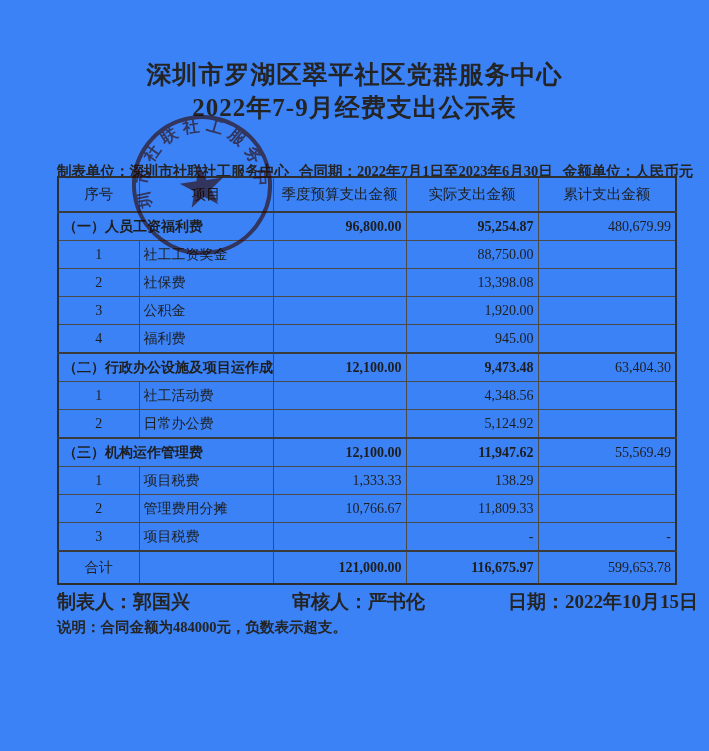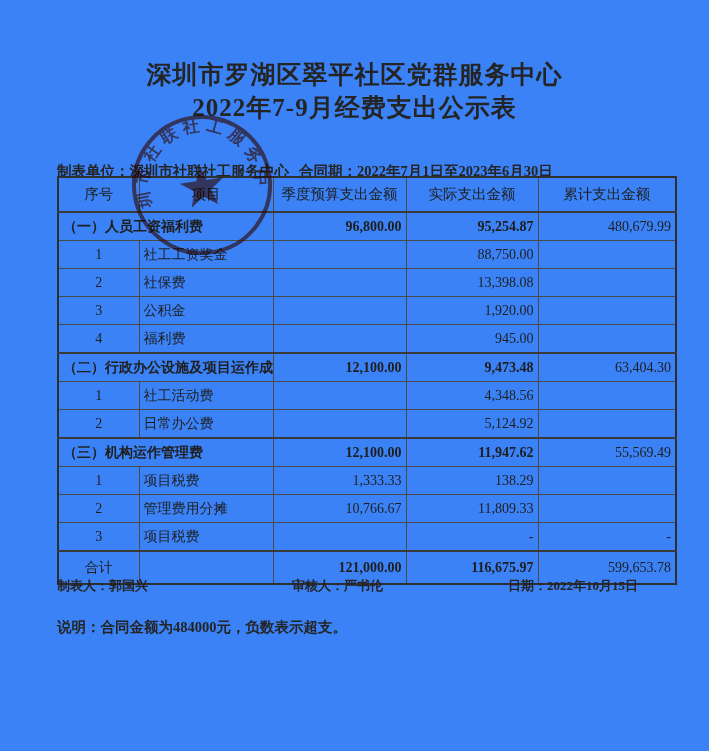--- a/index.html
+++ b/index.html
@@ -47,22 +47,22 @@
   table.expense td{height:27px;}
   .c-no{text-align:center;}
   .c-item{text-align:left;padding-left:9px;}
   .c-label{text-align:left;padding-left:7px;}
   .c-amt{text-align:right;padding-right:13px;font-size:14px;}
   tr.row-category td{font-weight:bold;border-top:2px solid #3a3a3a;}
   tr.row-category td.c-cum{font-weight:normal;}
   tr.row-total td{border-top:2px solid #3a3a3a;height:31px;}
   tr.row-total td.c-budget,tr.row-total td.c-actual{font-weight:bold;}
   .sign-row span{
-    position:absolute;top:577px;
-    font-size:13px;font-weight:bold;color:#242424;white-space:nowrap;
+    position:absolute;top:589px;
+    font-size:19px;font-weight:bold;color:#242424;white-space:nowrap;
   }
   .sign-maker{left:57px;}
   .sign-checker{left:292px;}
   .sign-date{left:508px;}
   .note-line{
     position:absolute;top:618px;left:57px;
     font-size:14.5px;font-weight:bold;color:#242424;white-space:nowrap;
   }
   .seal{
     position:absolute;left:127px;top:110px;width:150px;height:150px;
@@ -78,20 +78,21 @@
 
 <div class="page">
 
   <div class="title-line l1">深圳市罗湖区翠平社区党群服务中心</div>
   <div class="title-line l2">2022年7-9月经费支出公示表</div>
 
   <div class="meta-row">
     <div class="meta-left">
       <span>制表单位：深圳市社联社工服务中心</span><span>合同期：2022年7月1日至2023年6月30日</span>
     </div>
+    <div class="meta-right">金额单位：人民币元</div>
   </div>
 
   <table class="expense">
     <colgroup>
       <col style="width:81px">
         <col style="width:134px">
         <col style="width:133px">
         <col style="width:132px">
         <col style="width:138px">
     </colgroup>

